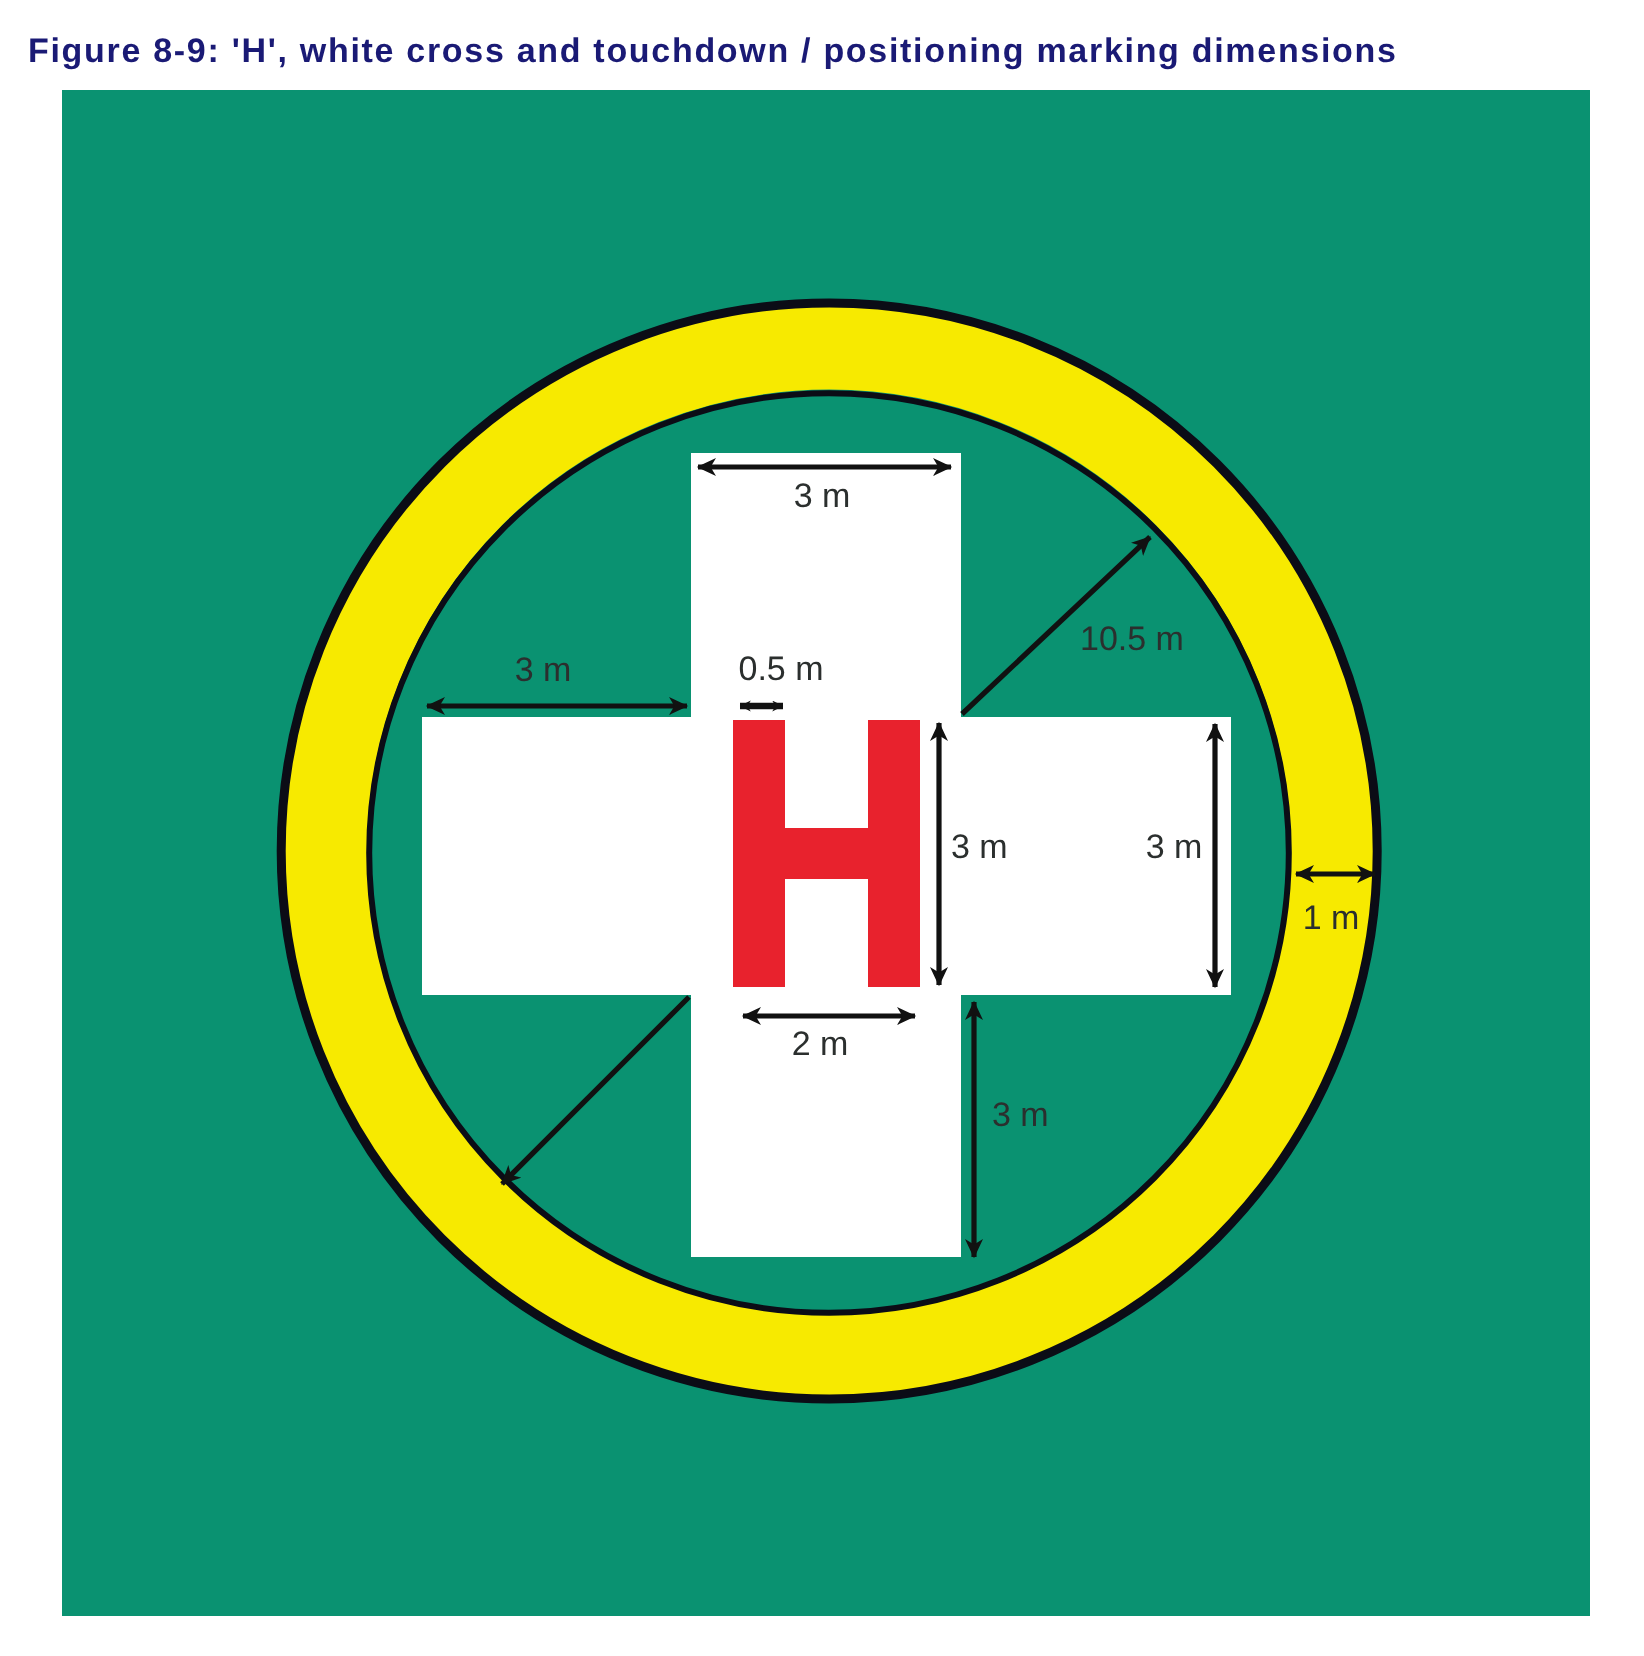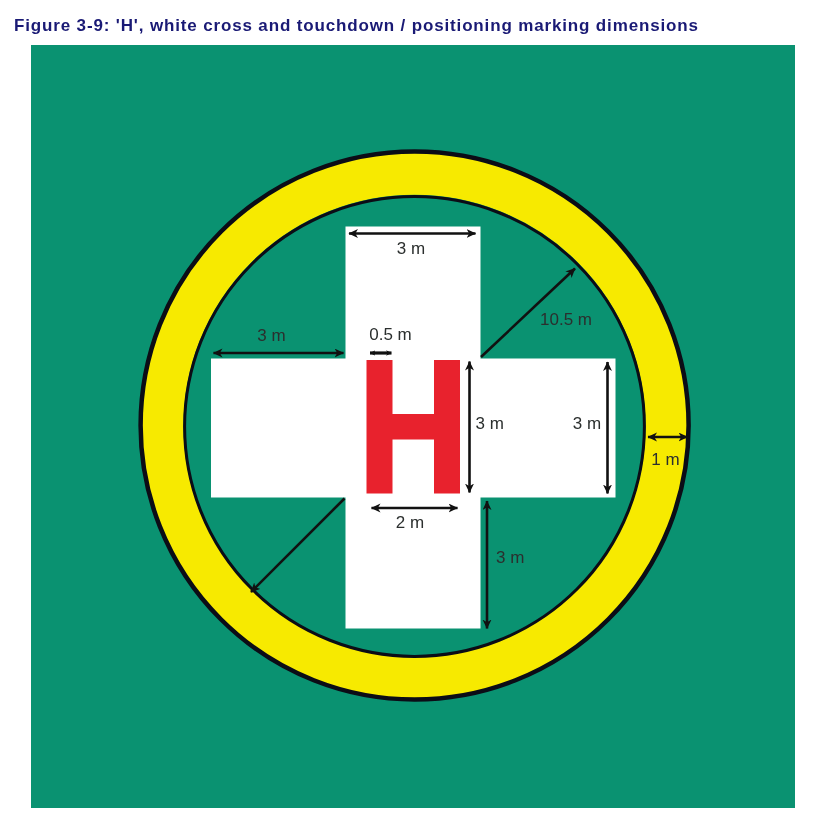--- a/index.html
+++ b/index.html
@@ -4,21 +4,21 @@
 <style>
   html,body{margin:0;padding:0;background:#ffffff;width:822px;height:828px;overflow:hidden;}
   #title{position:absolute;left:14px;top:15.5px;font-family:"Liberation Sans",sans-serif;
          font-weight:bold;font-size:17px;line-height:1.15;letter-spacing:0.85px;color:#1a1a75;white-space:nowrap;}
   #diagram{position:absolute;left:31px;top:45px;}
   .lbl{font-family:"Liberation Sans",sans-serif;font-size:17px;fill:#2b2f2e;}
 </style>
 </head>
 <body>
 
-<div id="title">Figure 3-9: 'H', white cross and touchdown / positioning marking dimensions</div>
+<div id="title">Figure 8-9: 'H', white cross and touchdown / positioning marking dimensions</div>
 <svg id="diagram" width="764" height="763" viewBox="0 0 764 763">
   <defs>
     <marker id="ah" markerWidth="11" markerHeight="10" refX="9" refY="4.5" orient="auto-start-reverse" markerUnits="userSpaceOnUse">
       <path d="M0,0 L9.6,4.5 L0,9 L2.7,4.5 z" fill="#111"></path>
     </marker>
     <marker id="ahs" markerWidth="7" markerHeight="7" refX="5.4" refY="2.75" orient="auto-start-reverse" markerUnits="userSpaceOnUse">
       <path d="M0,0 L5.5,2.75 L0,5.5 L1.6,2.75 z" fill="#111"></path>
     </marker>
   </defs>
 

